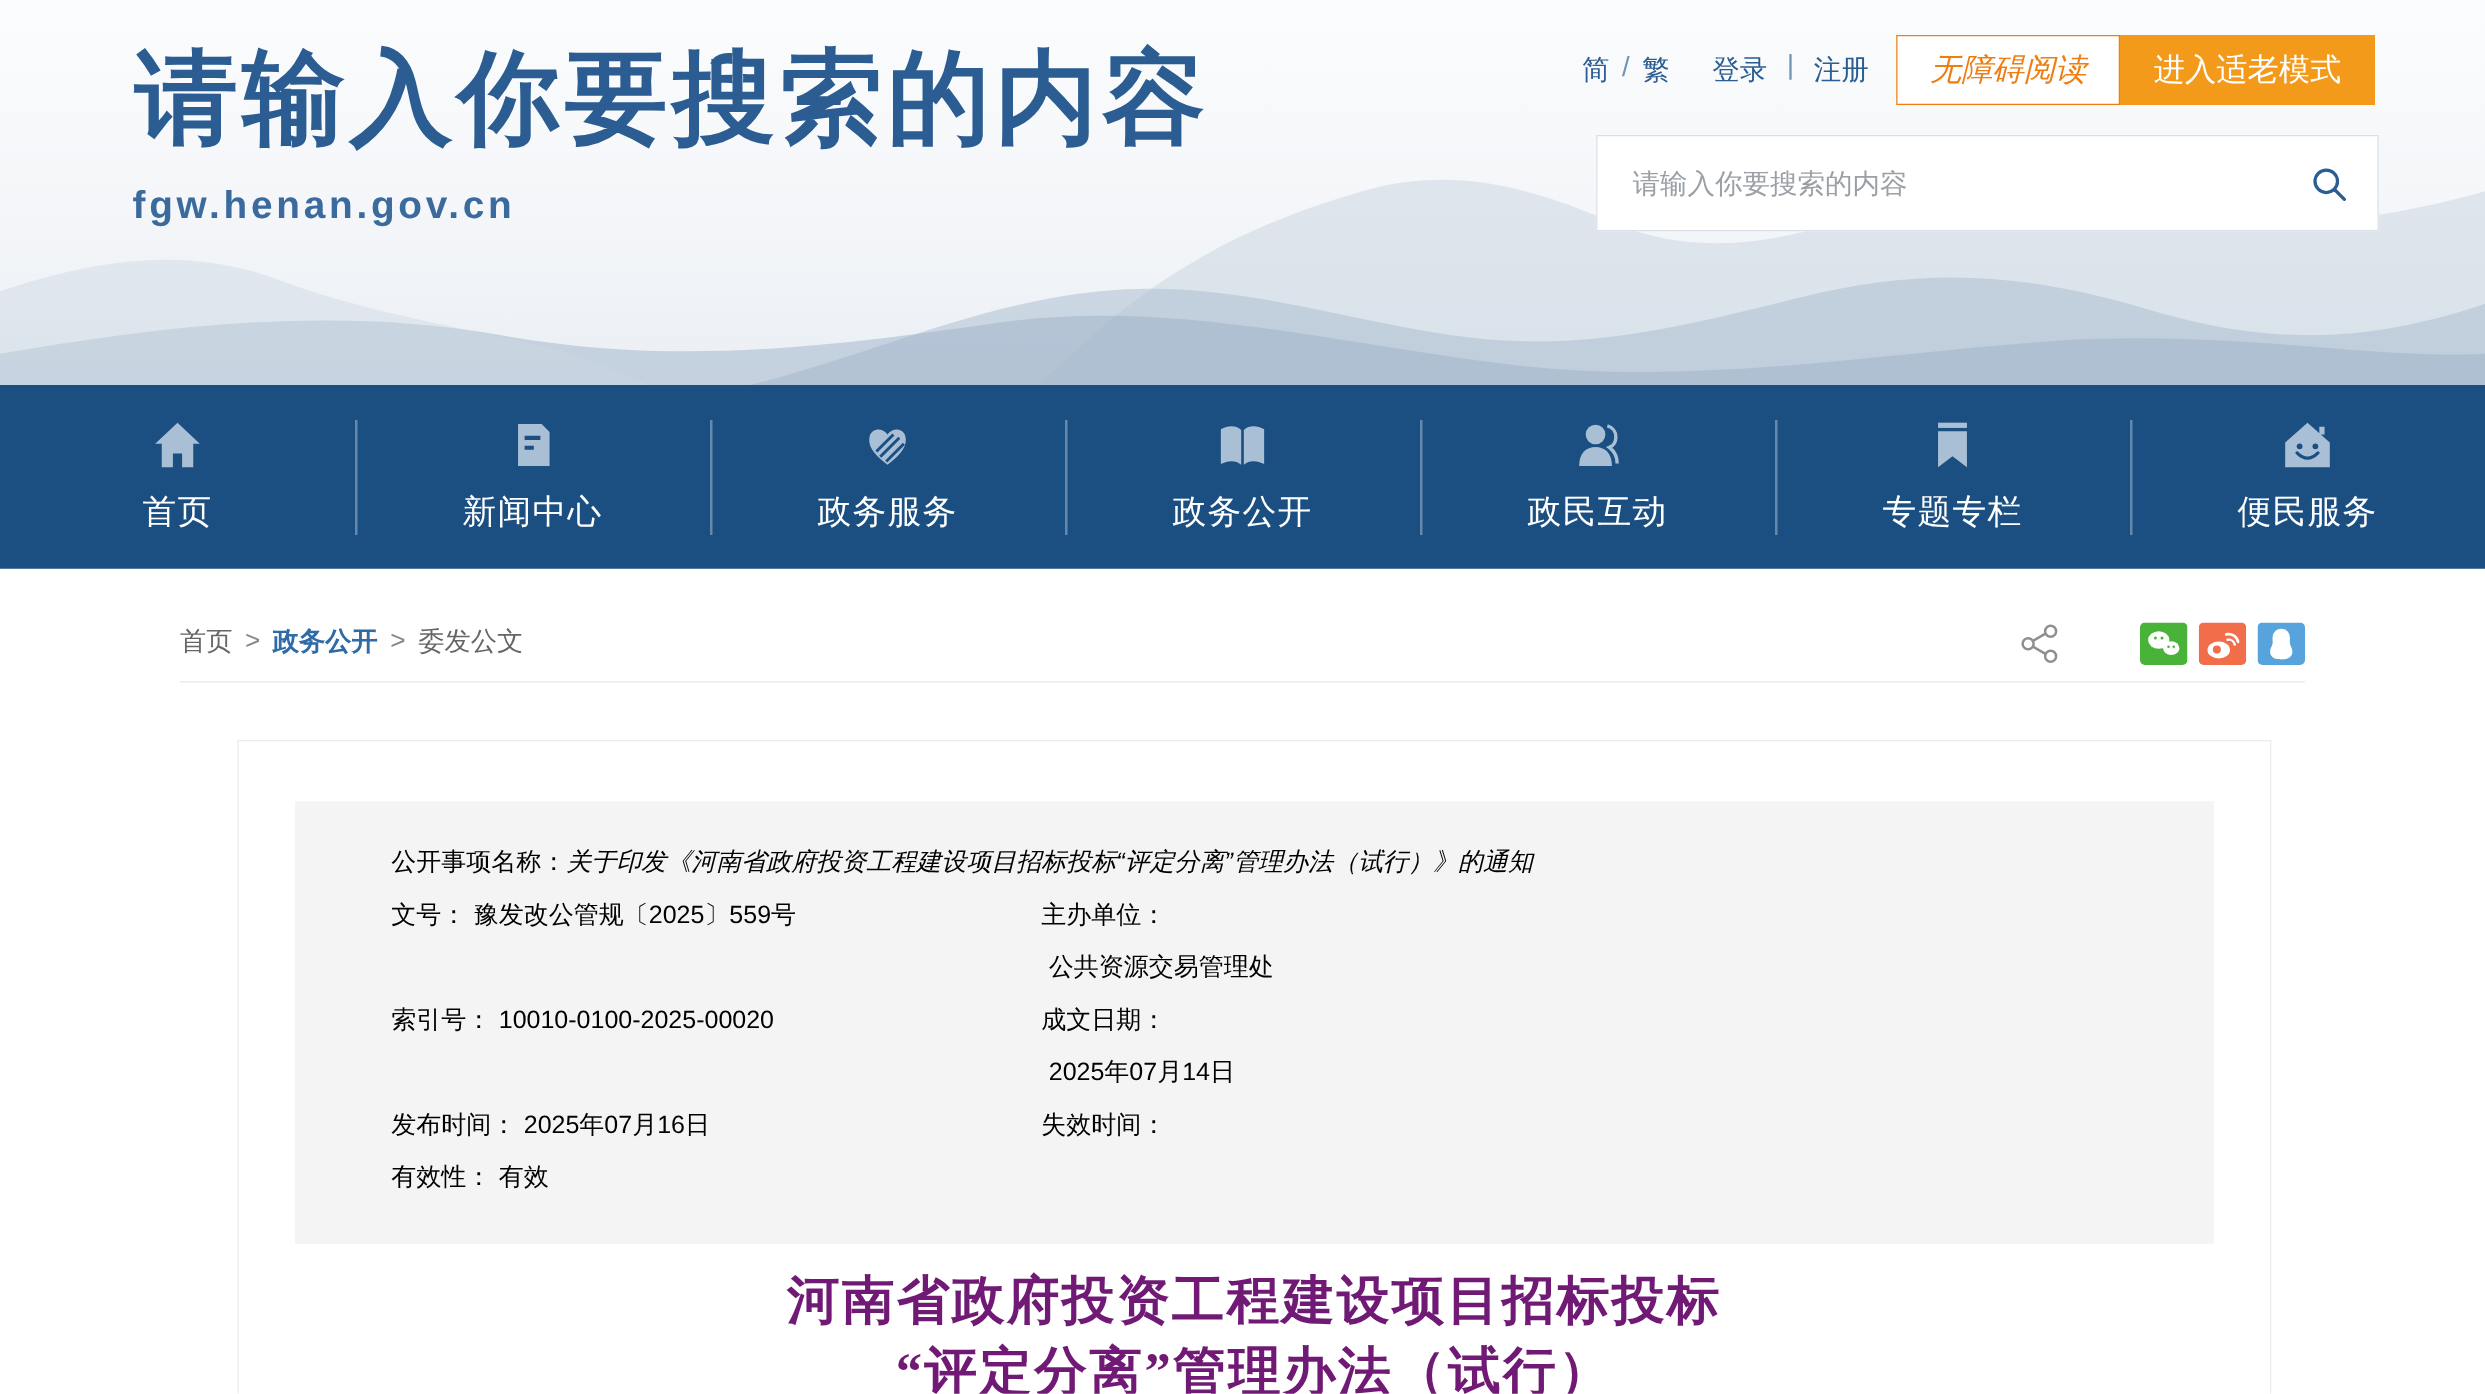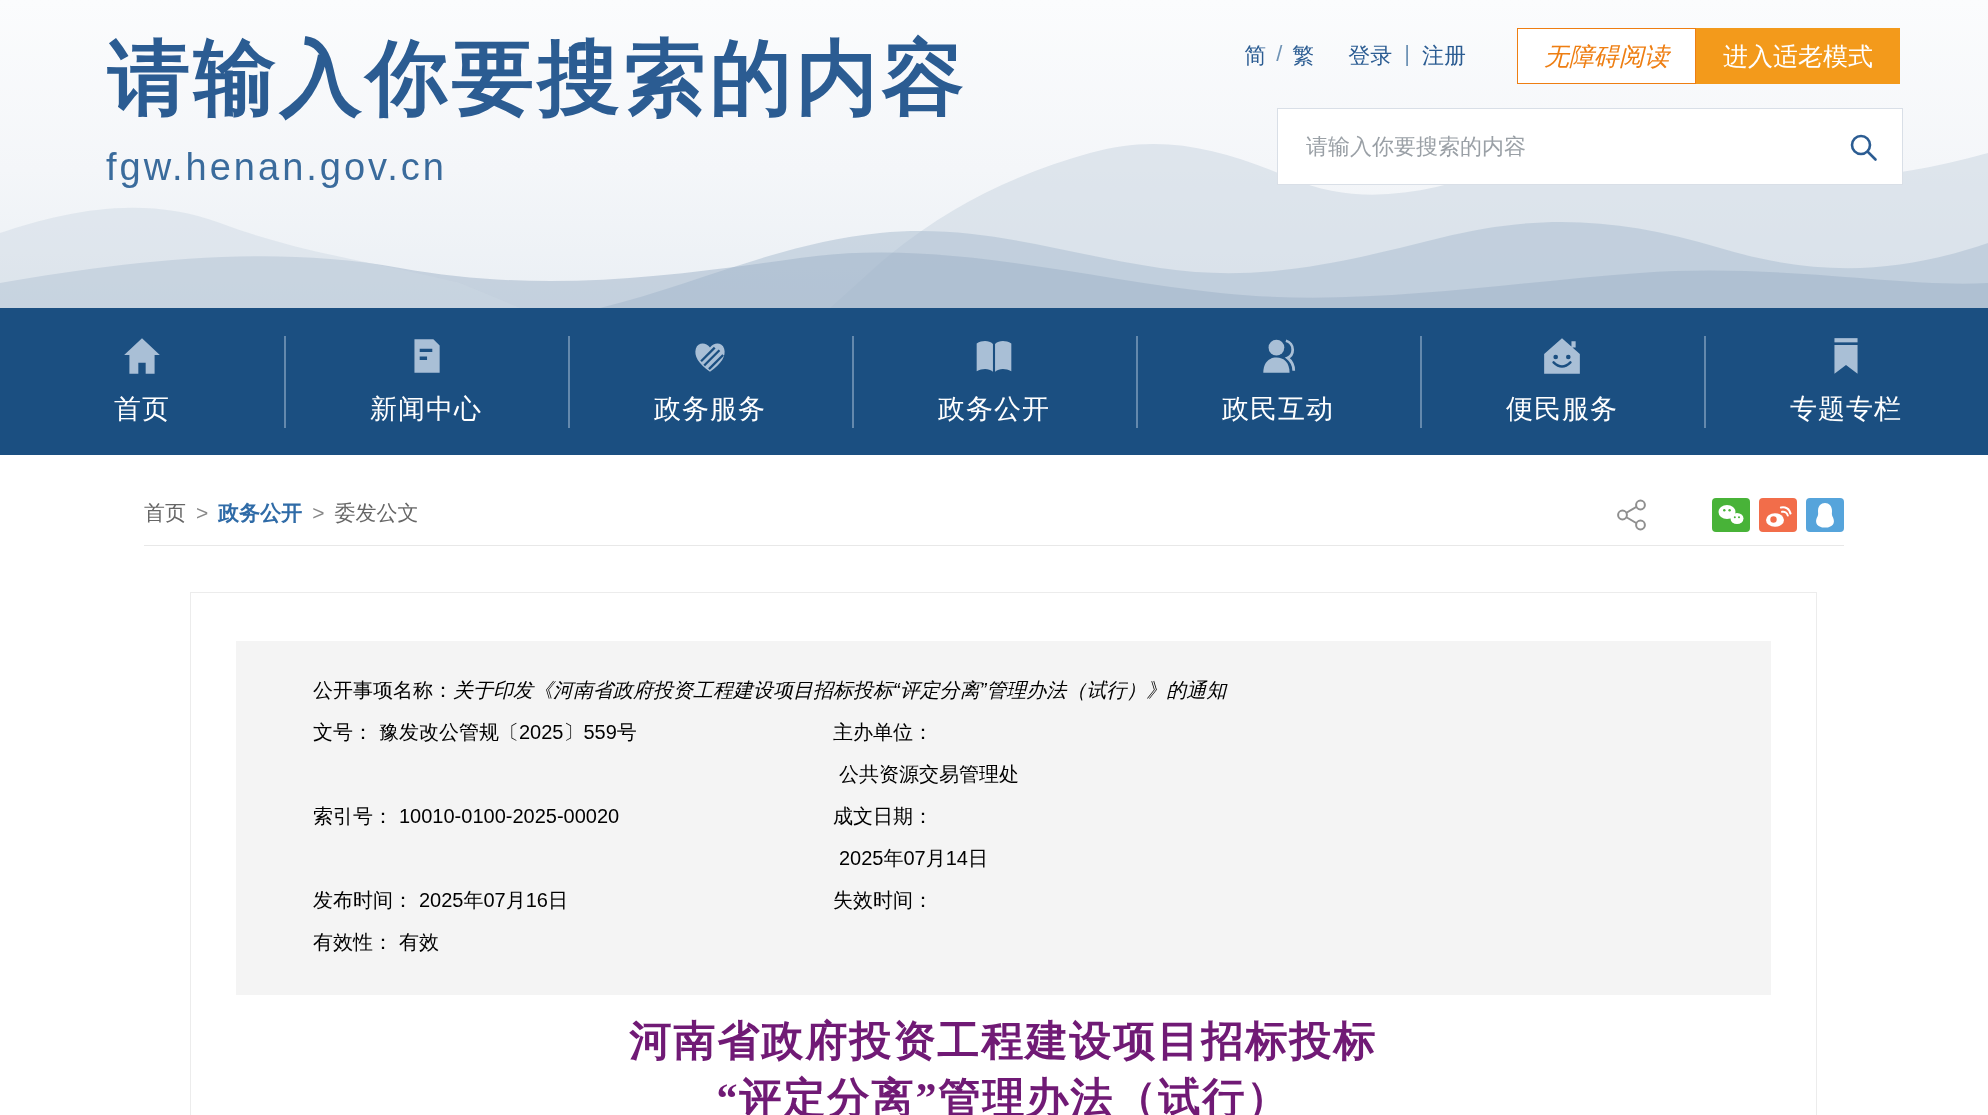--- a/index.html
+++ b/index.html
@@ -5,27 +5,27 @@
   * { margin:0; padding:0; box-sizing:border-box; }
   html,body { width:1988px; height:1115px; overflow:hidden; background:#fff;
     font-family:"Liberation Sans", sans-serif; }
 
   
   .header { position:relative; width:1988px; height:308px;
     background:linear-gradient(180deg,#FBFCFD 0%,#F4F6F9 55%,#EAEFF4 100%); overflow:hidden; }
   .mountains { position:absolute; left:0; bottom:0; width:1988px; height:215px; pointer-events:none; }
   .logo-cn { position:absolute; left:108px; top:24px; font-size:82px; font-weight:bold;
     color:#2B5C92; letter-spacing:4px; white-space:nowrap; }
-  .logo-url { position:absolute; left:106px; top:146px; font-size:38px; color:#3A6B9C;
-    letter-spacing:3px; }
+  .logo-url { position:absolute; left:106px; top:146px; font-size:31px; color:#3A6B9C;
+    letter-spacing:3px;font-weight:bold; }
 
   .top-right { position:absolute; top:28px; right:88px; height:56px; display:flex;
     align-items:center; font-size:22px; color:#2B5C92; }
   .lang-switch { display:flex; gap:10px; margin-right:34px; }
-  .auth-links  { display:flex; gap:12px; margin-right:51px; }
+  .auth-links  { display:flex; gap:12px; margin-right:22px;font-family:Liberation Mono, monospace; }
   .auth-sep, .lang-sep { color:#6F93B5; }
   .btn-pair { display:flex; }
   .btn { height:56px; line-height:54px; padding:0 26px; font-size:25px; white-space:nowrap; cursor:pointer; }
   .btn-accessibility { background:#FFFFFF; border:1px solid #EE7E12; color:#EE7E12;font-style:italic; }
   .btn-elder { background:#F39A1B; border:1px solid #F39A1B; color:#FFFFFF; }
 
   .search-box { position:absolute; top:108px; right:85px; width:626px; height:77px;
     background:#FFFFFF; border:1px solid #D9DFE7; }
   .search-box input { position:absolute; left:0; top:0; width:100%; height:100%; border:none;
     outline:none; padding:0 80px 0 28px; font-size:22px; color:#555; background:transparent;
@@ -156,37 +156,37 @@
       <svg viewBox="0 0 40 40" width="42" height="42" fill="#A9BFD6">
         <circle cx="18.5" cy="12" r="7.5"></circle>
         <path d="M6 36 C6 26 11.5 21.5 18.5 21.5 C25.5 21.5 31 26 31 36 Z"></path>
         <path fill="none" stroke="#A9BFD6" stroke-width="2.6" d="M27.5 5.5 C31.5 6.5 34 10 34 14 C34 17.5 32 20.5 29 21.8 C32.5 24.5 35 28.5 35 34"></path>
       </svg>
     </span>
     <span class="nav-label">政民互动</span>
   </div>
   <div class="nav-item">
     <span class="nav-icon">
+      <svg viewBox="0 0 40 40" width="42" height="42" fill="#A9BFD6">
+        <rect x="9" y="3" width="22" height="4"></rect>
+        <path d="M9 9.5 H31 V37 L20 28.5 L9 37 Z"></path>
+      </svg>
+    </span>
+    <span class="nav-label">专题专栏</span>
+  </div>
+  <div class="nav-item">
+    <span class="nav-icon">
       <svg viewBox="0 0 40 40" width="42" height="42">
         <path fill="#A9BFD6" d="M20 3 L37 18 V37 H3 V18 Z M29 6 H33 V12 H29 Z"></path>
         <circle cx="14" cy="21" r="2.2" fill="#1B4F81"></circle>
         <circle cx="26" cy="21" r="2.2" fill="#1B4F81"></circle>
         <path d="M12 26 Q20 34 28 26" fill="none" stroke="#1B4F81" stroke-width="2.4" stroke-linecap="round"></path>
       </svg>
     </span>
     <span class="nav-label">便民服务</span>
-  </div>
-  <div class="nav-item">
-    <span class="nav-icon">
-      <svg viewBox="0 0 40 40" width="42" height="42" fill="#A9BFD6">
-        <rect x="9" y="3" width="22" height="4"></rect>
-        <path d="M9 9.5 H31 V37 L20 28.5 L9 37 Z"></path>
-      </svg>
-    </span>
-    <span class="nav-label">专题专栏</span>
   </div>
 </div>
 
 <div class="crumb-row">
   <div class="breadcrumb">
     <span class="crumb-link">首页</span>
     <span class="crumb-sep">&gt;</span>
     <span class="crumb-link active">政务公开</span>
     <span class="crumb-sep">&gt;</span>
     <span class="crumb-link">委发公文</span>

